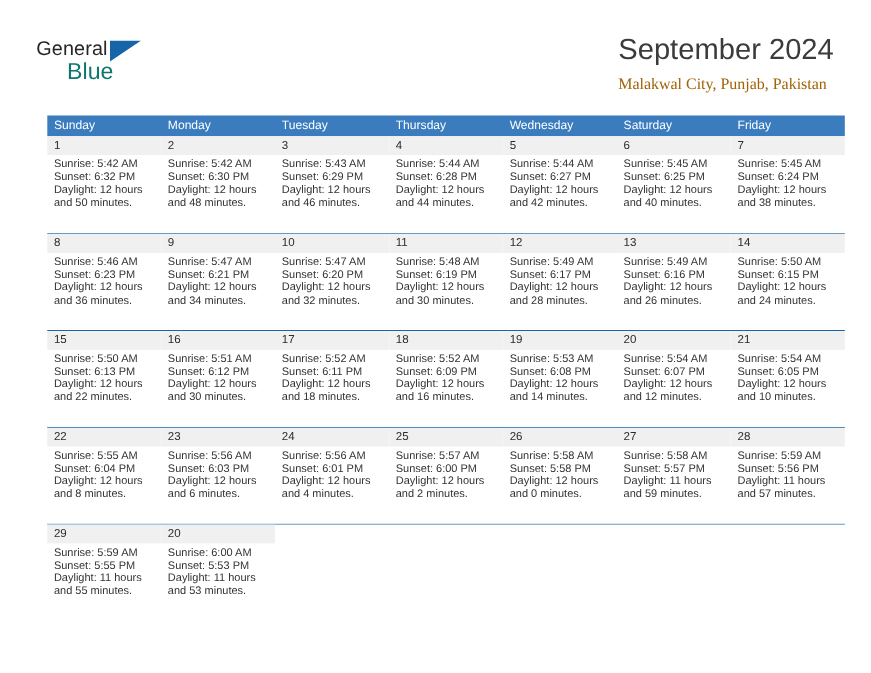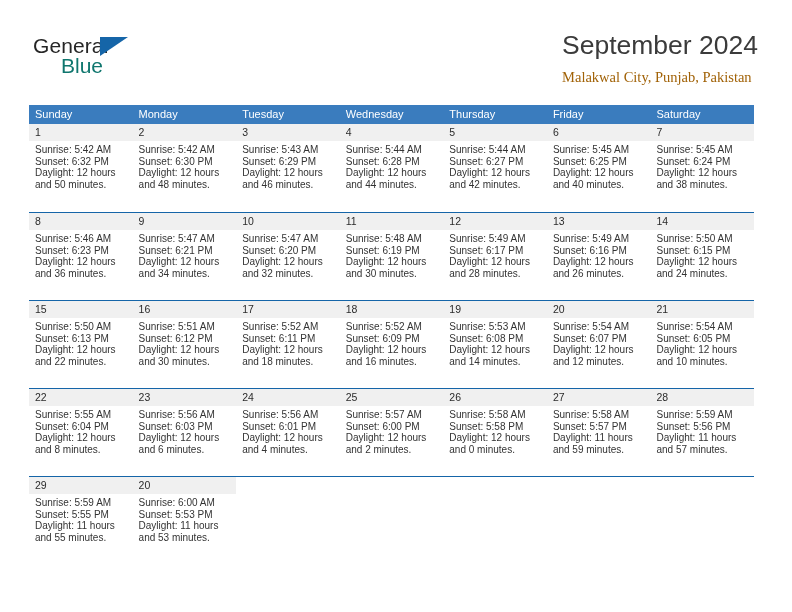--- a/index.html
+++ b/index.html
@@ -32,21 +32,21 @@
     position: absolute;
     left: 0;
     top: 6px;
     width: 200px;
     height: 50px;
   }
   .logo-general {
     position: absolute;
     left: 0;
     top: 0;
-    font-size: 21px;
+    font-size: 18px;
     letter-spacing: .1px;
     color: #262626;
     font-family: "Liberation Sans", sans-serif;
   }
   .logo-tri {
     position: absolute;
     left: 67px;
     top: 3px;
     width: 0;
     height: 0;
@@ -79,21 +79,21 @@
     color: #a16207;
     line-height: 22px;
     margin-top: 4px;
     white-space: nowrap;
     font-family: Liberation Serif, serif;
   }
 
   
   .calendar {
     position: absolute;
-    left: 29px;
+    left: 43px;
     top: 105px;
     width: 725px;
   }
   .weekday-row {
     display: flex;
     background: #3a7cbe;
     height: 19px;
   }
   .weekday {
     flex: 1 1 0;
@@ -162,24 +162,24 @@
       <div class="cal-subtitle">Malakwal City, Punjab, Pakistan</div>
     </div>
 
   </div>
 
   <div class="calendar">
     <div class="weekday-row" id="weekday-row">
         <div class="weekday">Sunday</div>
         <div class="weekday">Monday</div>
         <div class="weekday">Tuesday</div>
+        <div class="weekday">Thursday</div>
         <div class="weekday">Wednesday</div>
-        <div class="weekday">Thursday</div>
+        <div class="weekday">Saturday</div>
         <div class="weekday">Friday</div>
-        <div class="weekday">Saturday</div>
       </div>
     <div id="weeks-container">
         <div class="week-row first">
           <div class="day-cell">
             <div class="daynum-band">
               <span class="daynum">1</span>
             </div>
             <div class="day-info">
               <div>Sunrise: 5:42 AM</div>
               <div>Sunset: 6:32 PM</div>

